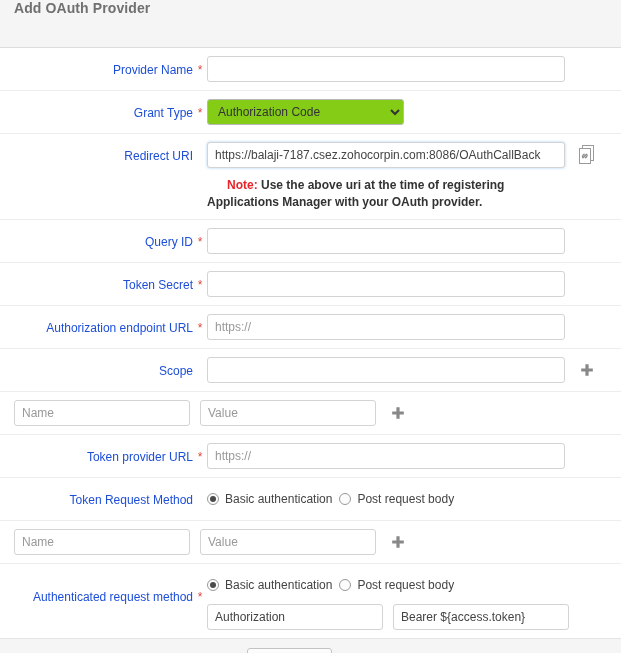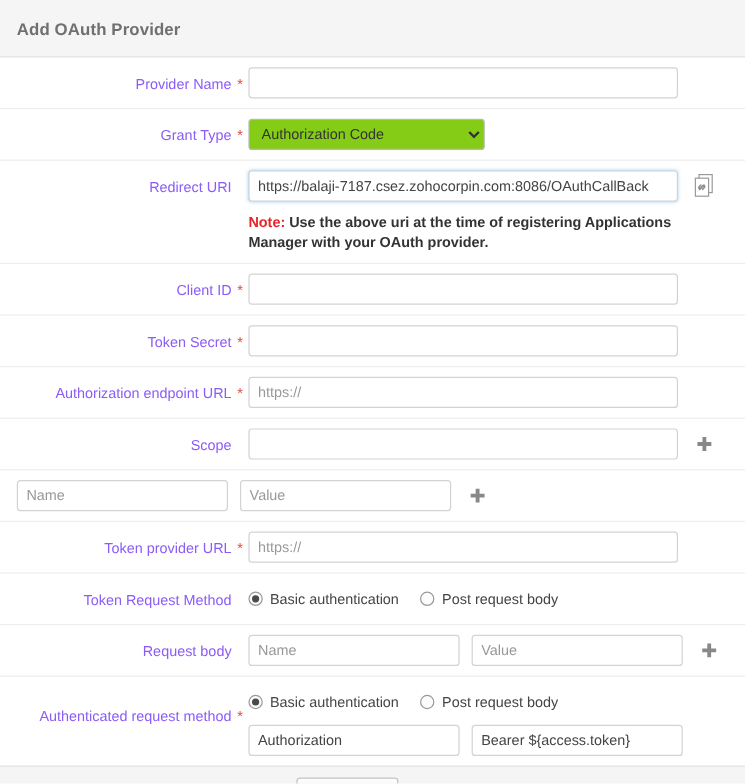--- a/index.html
+++ b/index.html
@@ -24,21 +24,21 @@
     display: flex;
     flex-direction: column;
   }
 
   
   .panel-header {
     height: 48px;
     background: #f5f5f5;
     border-bottom: 1px solid #dddddd;
     display: flex;
-    padding: 16px 14px;
+    padding: 0 14px;
     box-sizing: border-box;
     flex: none;
   }
   .panel-header .title {
     font-size: 14px;
     font-weight: bold;
     color: #707070;
     letter-spacing: .1px;
   }
 
@@ -56,21 +56,21 @@
     box-sizing: border-box;
     padding: 8px 0;
   }
   .form-row.no-border { border-bottom: none; }
 
   .label-cell {
     width: 193px;
     flex: none;
     text-align: right;
     font-size: 12px;
-    color: #8b5cf6;
+    color: #1d4ed8;
     padding-top: 7px;
     box-sizing: border-box;
     line-height: 14px;
   }
   .label-cell.center-vert { padding-top: 18px; }
 
   .req {
     display: inline-block;
     width: 14px;
     flex: none;
@@ -153,28 +153,28 @@
   .uri-line { display: flex; align-items: center; }
 
   .note {
     margin-top: 9px;
     font-size: 12px;
     font-weight: bold;
     color: #333333;
     line-height: 17px;
     width: 370px;
   }
-  .note .note-lead { color: #e8252a; }
+  .note .note-lead { color: #e8252a; margin-left: 20px; }
 
   
   .radio-group {
     display: flex;
     align-items: center;
     height: 26px;
-    gap: 18px;
+    gap: 7px;
     text-align: center;
   }
   .radio-opt {
     display: flex;
     align-items: center;
     gap: 6px;
     cursor: pointer;
     font-size: 12px;
     color: #444;
   }
@@ -267,21 +267,21 @@
             </svg>
           </span>
         </div>
         <div class="note">
           <span class="note-lead">Note:</span><span> Use the above uri at the time of registering Applications Manager with your OAuth provider.</span>
         </div>
       </div>
     </div>
 
     <div class="form-row">
-      <div class="label-cell">Client ID</div>
+      <div class="label-cell">Query ID</div>
       <div class="req">*</div>
       <div class="field-cell">
         <input type="text" class="inp-wide" value="" style="">
       </div>
     </div>
 
     <div class="form-row">
       <div class="label-cell">Token Secret</div>
       <div class="req">*</div>
       <div class="field-cell">
@@ -348,21 +348,20 @@
           </span>
           <span class="radio-opt">
             <span class="radio-dot"></span>
             <span>Post request body</span>
           </span>
         </div>
       </div>
     </div>
 
     <div class="form-row">
-      <div class="label-cell">Request body</div>
       <div class="req empty"></div>
       <div class="field-cell">
         <div class="with-plus">
           <div class="pair">
             <input type="text" class="inp-half" placeholder="Name" style="">
             <input type="text" class="inp-half" placeholder="Value" style="">
           </div>
           <span class="plus-icon">
             <svg width="14" height="14" viewBox="0 0 14 14" aria-hidden="true">
               <path d="M5.4 1.2 h3.2 v4.2 h4.2 v3.2 h-4.2 v4.2 h-3.2 v-4.2 h-4.2 v-3.2 h4.2 z" fill="#888888"></path>

